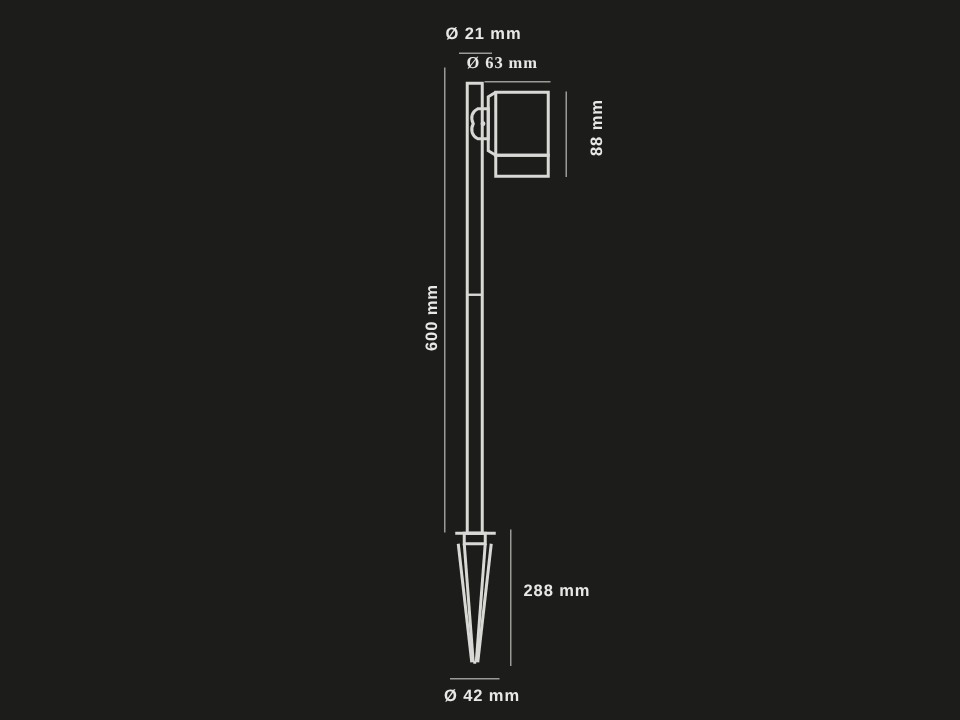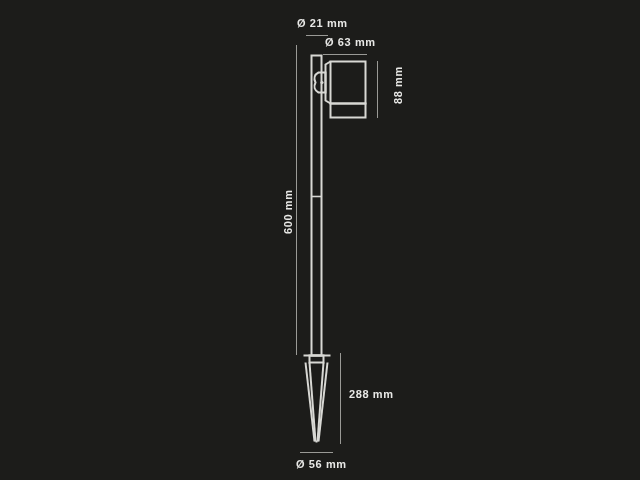--- a/index.html
+++ b/index.html
@@ -93,27 +93,27 @@
         <path d="M315.5 441.5 L317.5 441.5"></path>
       </g>
 
     </g>
   </svg>
 
   <div class="thin-h" style="left:306px; top:35px; width:22px;"></div>
   <div class="dim-text" style="left:297px; top:17px;">Ø 21 mm</div>
 
   <div class="thin-h" style="left:323px; top:54px; width:44px;"></div>
-  <div class="dim-text" style="left:325px; top:36px;">Ø 63 mm</div>
+  <div class="dim-text" style="left:311px; top:36px;font-family:Liberation Serif, serif;">Ø 63 mm</div>
 
   <div class="thin-v" style="left:377px; top:61px; height:57px;"></div>
   <div class="dim-text vert" style="left:392px; top:104px;">88 mm</div>
 
   <div class="thin-v" style="left:296px; top:45px; height:310px;"></div>
   <div class="dim-text vert" style="left:282px; top:234px;">600 mm</div>
 
   <div class="thin-v" style="left:340px; top:353px; height:91px;"></div>
   <div class="dim-text" style="left:349px; top:388px;">288 mm</div>
 
   <div class="thin-h" style="left:300px; top:452px; width:33px;"></div>
-  <div class="dim-text" style="left:296px; top:458px;">Ø 56 mm</div>
+  <div class="dim-text" style="left:296px; top:458px;">Ø 42 mm</div>
 
 </div>
 
 </body></html>

